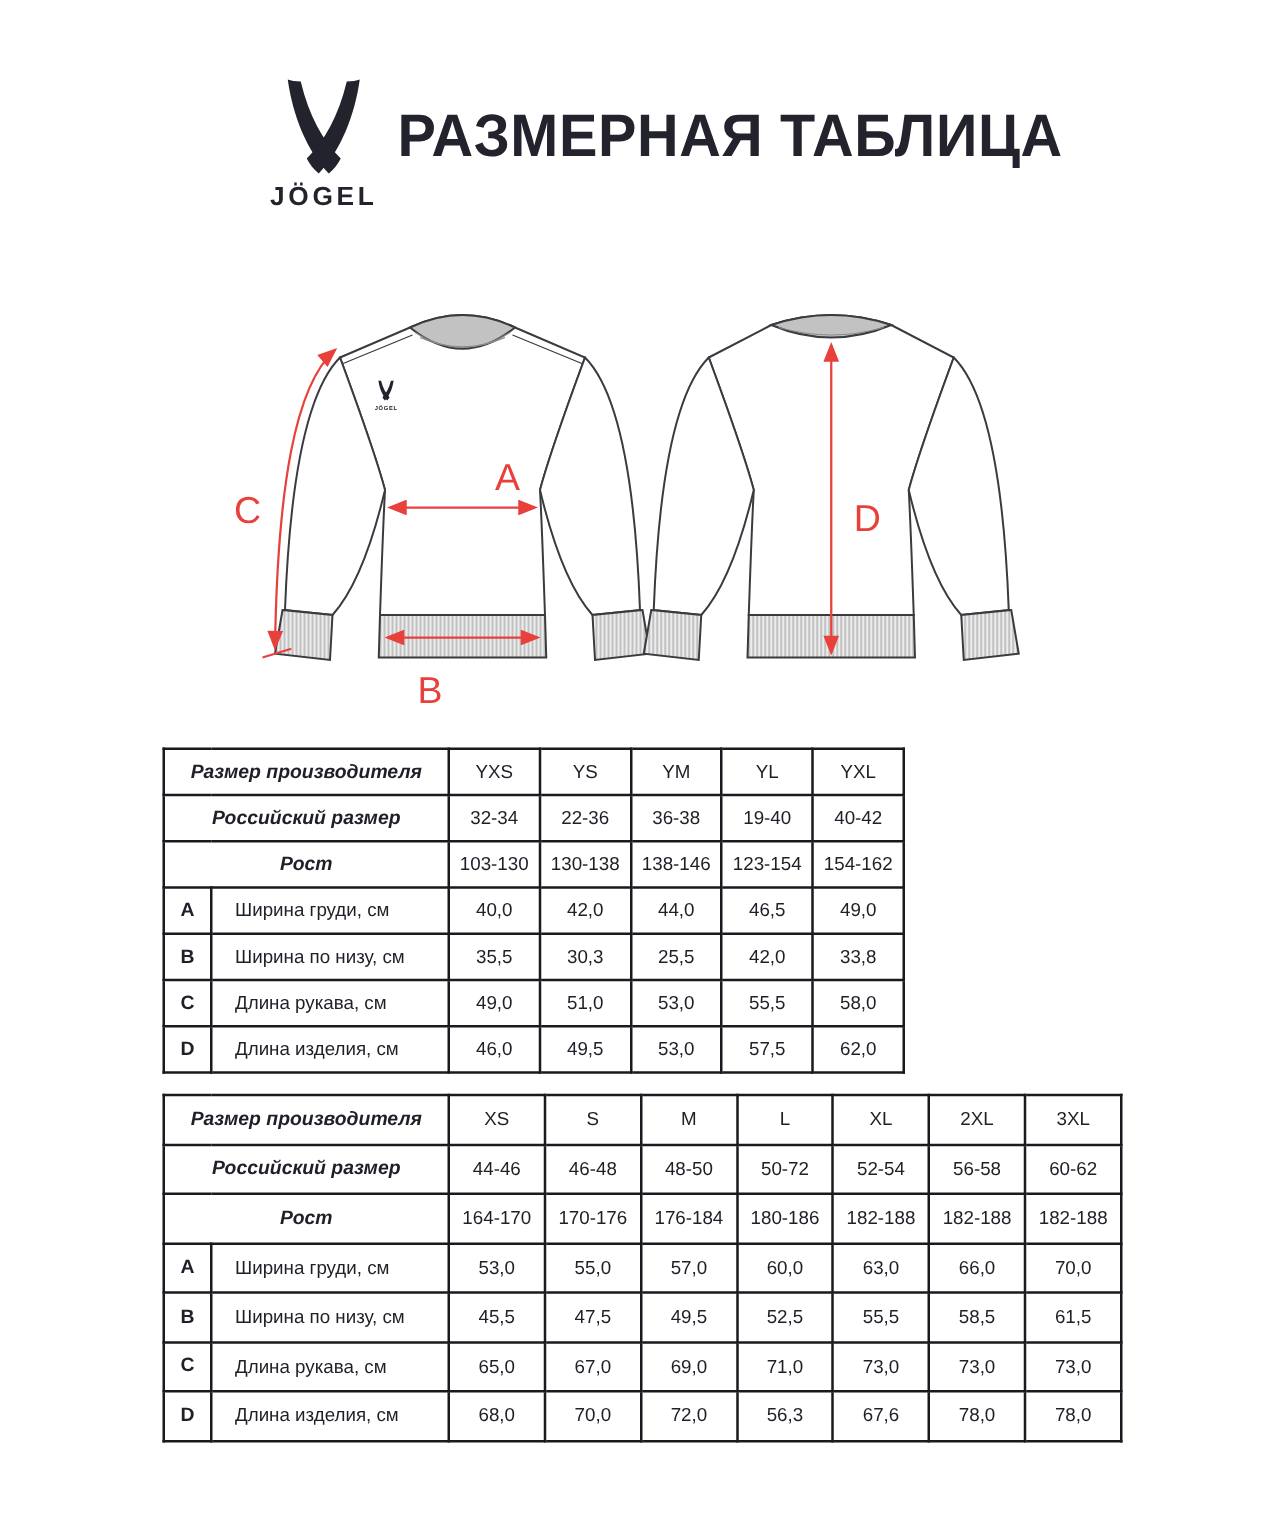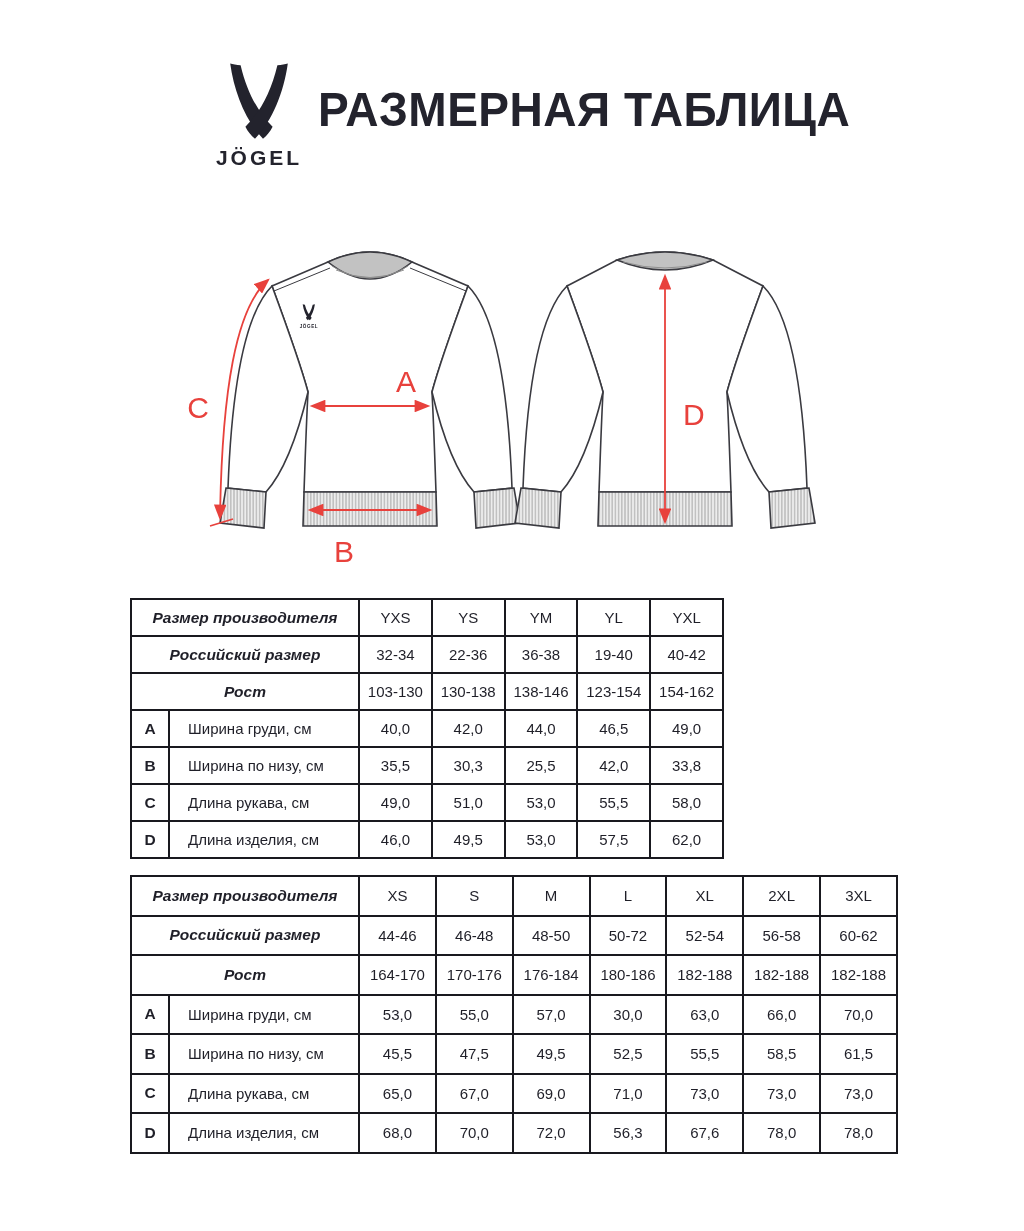--- a/index.html
+++ b/index.html
@@ -231,21 +231,21 @@
           <td class="val">182-188</td>
           <td class="val">182-188</td>
           <td class="val">182-188</td>
         </tr>
         <tr>
           <td class="letter">A</td>
           <td class="mlabel">Ширина груди, см</td>
           <td class="val">53,0</td>
           <td class="val">55,0</td>
           <td class="val">57,0</td>
-          <td class="val">30,0</td>
+          <td class="val">60,0</td>
           <td class="val">63,0</td>
           <td class="val">66,0</td>
           <td class="val">70,0</td>
         </tr>
         <tr>
           <td class="letter">B</td>
           <td class="mlabel">Ширина по низу, см</td>
           <td class="val">45,5</td>
           <td class="val">47,5</td>
           <td class="val">49,5</td>

